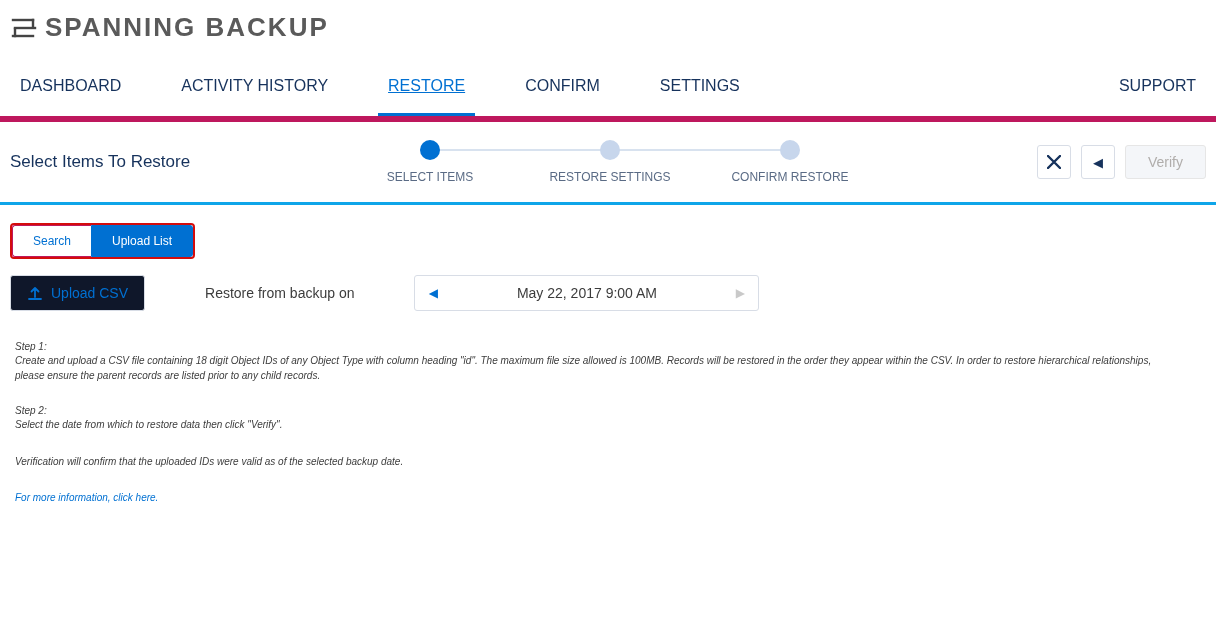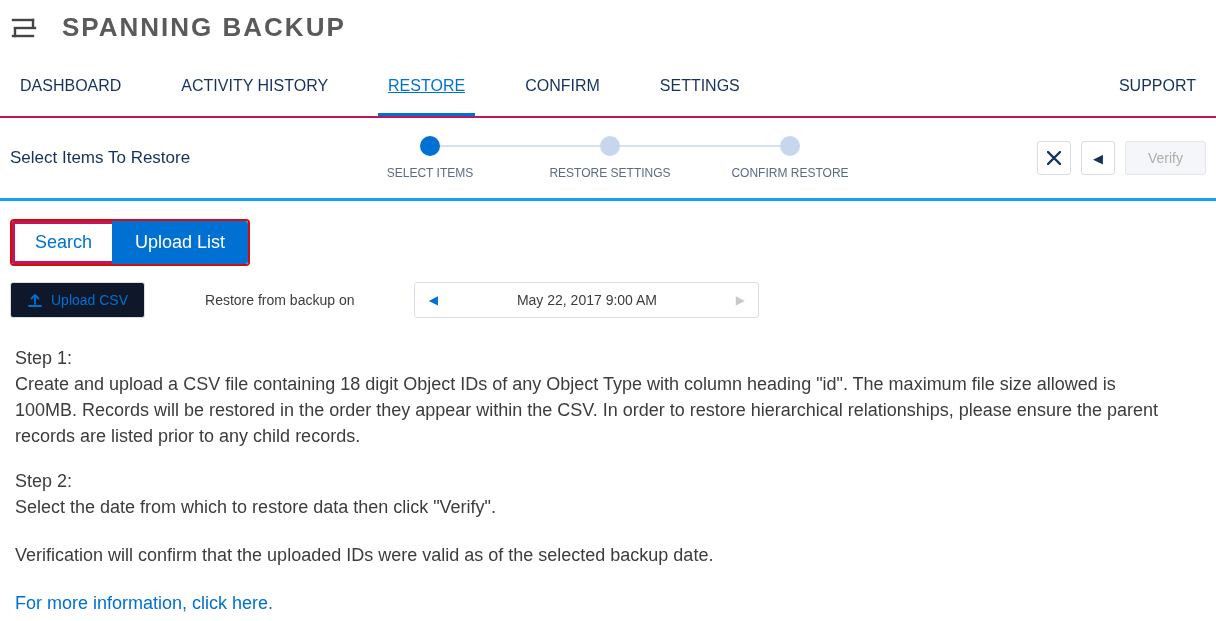--- a/index.html
+++ b/index.html
@@ -6,40 +6,40 @@
   body {
     font-family: "Helvetica Neue", Helvetica, Arial, sans-serif;
     background: #ffffff;
     color: #16325c;
     width: 1216px;
   }
   .header {
     display: flex;
     align-items: center;
     padding: 12px 10px 14px 10px;
-    gap: 24px;
+    gap: 7px;
   }
   .logo-icon {
     width: 28px;
     height: 26px;
     display: flex;
     align-items: center;
     justify-content: center;
   }
   .brand {
     font-size: 26px;
     letter-spacing: 2px;
     font-weight: 600;
     color: #5a5a5a;
   }
   .tabs {
     display: flex;
     align-items: center;
     padding: 0 10px;
-    border-bottom: 2px solid #be185d;
+    border-bottom: 6px solid #be185d;
     gap: 40px;
   }
   .tab {
     padding: 20px 10px 18px 10px;
     font-size: 16px;
     color: #16325c;
     cursor: pointer;
     border-bottom: 3px solid transparent;
     white-space: nowrap;
   }
@@ -130,23 +130,23 @@
   .toggle-row {
     display: flex;
     margin-bottom: 16px;
   }
   .toggle-group {
     display: flex;
     border: 2px solid #d40c0c;
     border-radius: 4px;
   }
   .toggle-btn {
-    font-size: 18px;
+    font-size: 12px;
     padding: 8px 20px;
-    border: 3px solid #be185d;
+    border: 1px solid #be185d;
     background: #fff;
     color: #0070d2;
     cursor: pointer;
   }
   .toggle-btn:first-child { border-radius: 3px 0 0 3px; border-right: none; }
   .toggle-btn:last-child  { border-radius: 0 3px 3px 0; }
   .toggle-btn.active {
     background: #0070d2;
     color: #fff;
     border-color: #0070d2;
@@ -193,23 +193,24 @@
   .date-value {
     flex: 1;
     display: flex;
     align-items: center;
     justify-content: center;
     font-size: 14px;
     color: #3c3c3c;
   }
   .instructions {
     padding: 30px 5px 0 5px;
-    font-size: 18px;
+    font-size: 10px;
     color: #3c3c3c;
     max-width: 1170px;
+    font-style: italic;
   }
   .instructions .heading { margin-bottom: 2px; }
   .instructions p { line-height: 1.45; margin-bottom: 22px; }
   .link { color: #0070d2; cursor: pointer; }
 </style>
 </head>
 <body>
 
 <div class="header">
   <span class="logo-icon">

